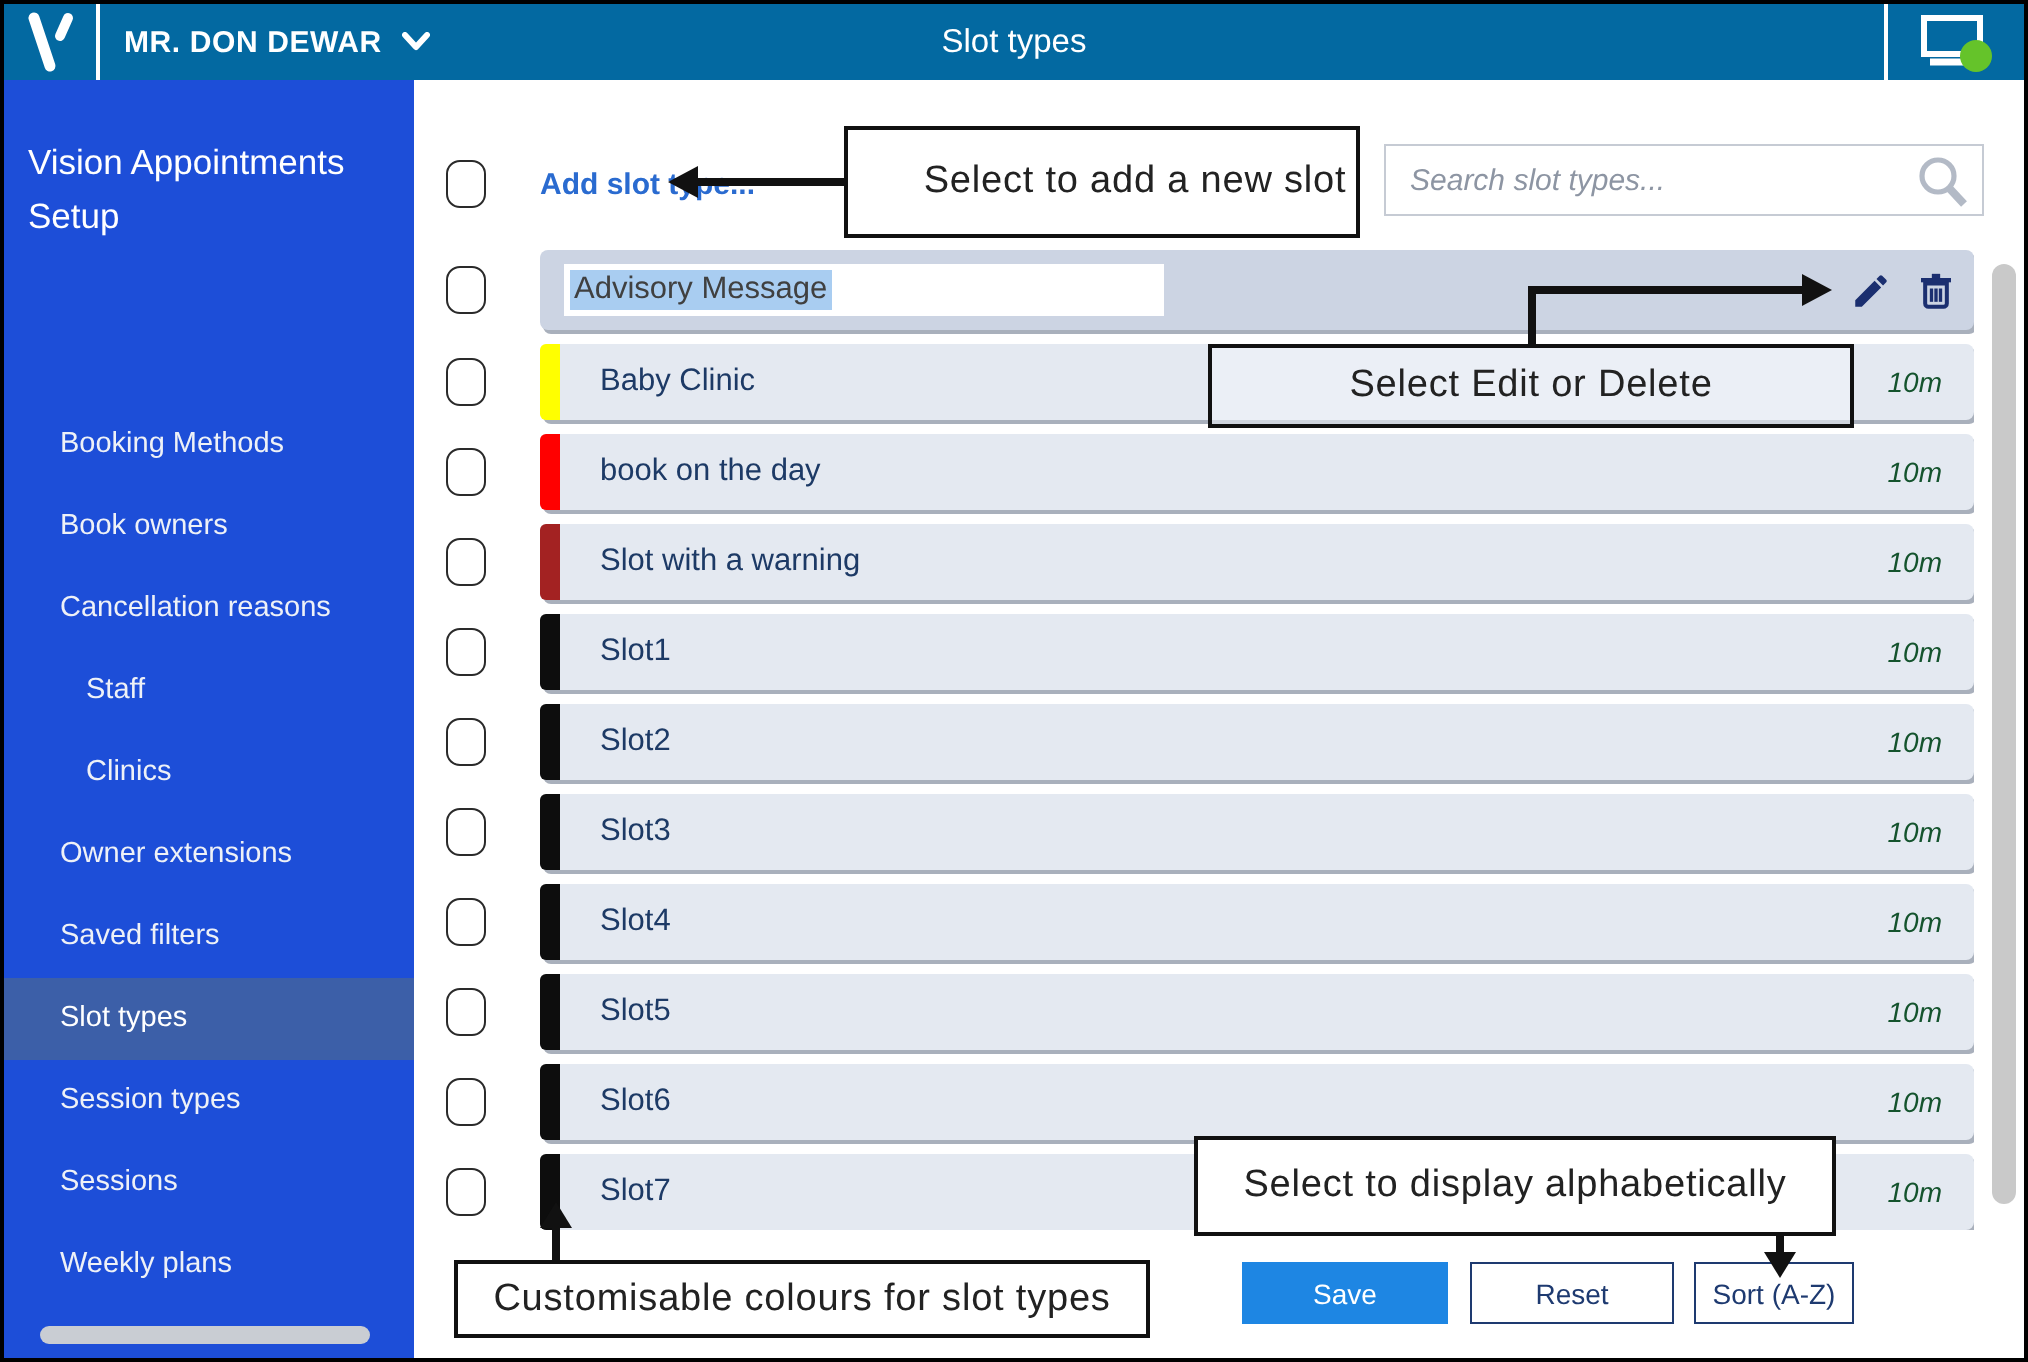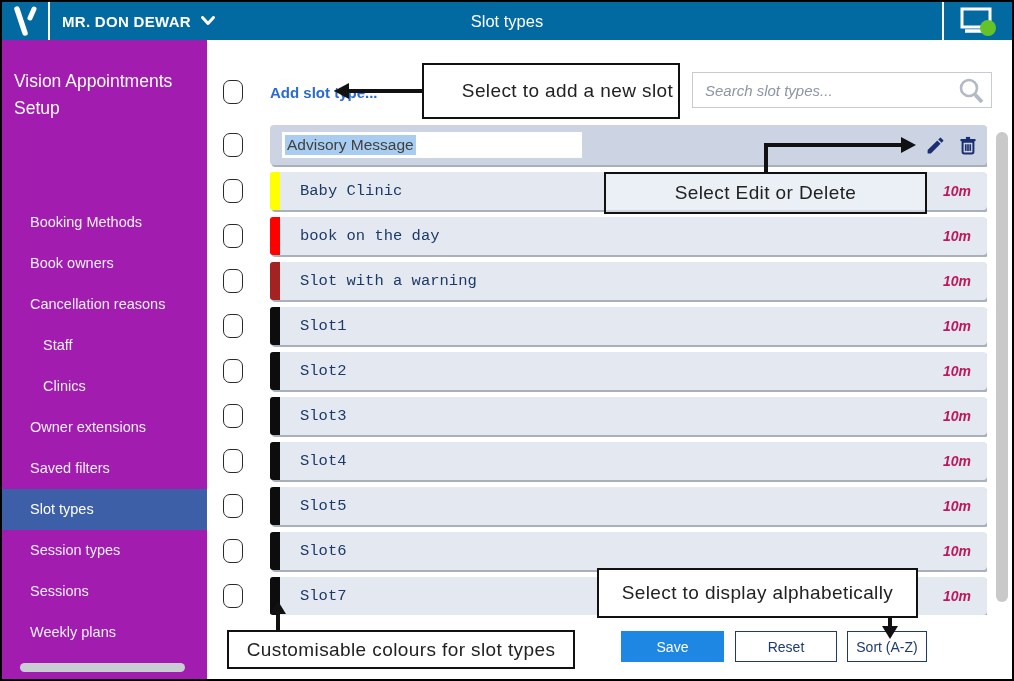--- a/index.html
+++ b/index.html
@@ -11,21 +11,21 @@
   .header { position:absolute; left:0; top:0; right:0; height:38px; background:#0369a1; }
   .logo-box { position:absolute; left:0; top:0; width:46px; height:38px; }
   .hdr-divider { position:absolute; top:0; width:2px; height:38px; background:#fff; }
   .user-menu { position:absolute; left:60px; top:0; height:38px; display:flex; align-items:center;
                gap:10px; color:#fff; font-weight:bold; font-size:15px; letter-spacing:.3px; cursor:pointer; }
   .hdr-title { position:absolute; left:0; right:0; top:0; height:38px; text-align:center;
                line-height:38px; color:#fff; font-size:16.5px; }
   .session-box { position:absolute; right:14px; top:5px; width:40px; height:30px; }
 
   
-  .sidebar { position:absolute; left:0; top:38px; bottom:0; width:205px; background:#a21caf; }
+  .sidebar { position:absolute; left:0; top:38px; bottom:0; width:205px; background:#1d4ed8; }
   .sb-heading { position:absolute; left:12px; top:28px; width:185px; color:#fff;
                 font-size:17.5px; line-height:1.55; }
   .sb-items { position:absolute; left:0; top:162px; right:0; }
   .sb-item { height:41px; line-height:41px; padding-left:28px; color:#eef1f7;
              font-size:14.5px; cursor:pointer; white-space:nowrap; }
   .sb-item.indent { padding-left:41px; }
   .sb-item.selected { background:#3c5fa8; color:#fff; }
   .sb-scrollbar { position:absolute; left:18px; bottom:7px; width:165px; height:9px;
                   border-radius:5px; background:#c9cdd3; }
 
@@ -42,22 +42,22 @@
   .search-input::placeholder { color:#8d95a3; opacity:1; }
   .search-icon { position:absolute; right:6px; top:4px; }
 
   
   .list { position:absolute; left:221px; top:123px; width:764px; height:492px; overflow:hidden; }
   .lrow { display:flex; align-items:center; margin-bottom:7px; }
   .card { position:relative; flex:1; height:38px; margin-left:27px; background:#e4e9f1;
           border-radius:4px; box-shadow:1.5px 2px 0 0 #a9b0bc; display:flex; align-items:center; }
   .card.editing { height:40px; background:#ccd4e3; }
   .colorbar { position:absolute; left:0; top:0; bottom:0; width:10px; border-radius:3px 0 0 3px; }
-  .row-name { margin-left:30px; color:#1d3a66; font-size:15.5px;font-family:Liberation Mono, monospace; }
-  .row-dur { position:absolute; right:16px; color:#be185d; font-size:14px; font-style:italic;font-weight:bold; }
+  .row-name { margin-left:30px; color:#1d3a66; font-size:15.5px; }
+  .row-dur { position:absolute; right:16px; color:#14532d; font-size:14px; font-style:italic; }
   .fake-input { position:absolute; left:12px; top:7px; width:300px; height:26px; background:#fff;
                 display:flex; align-items:center; padding-left:3px; }
   .sel-text { background:#a9cdf1; color:#404040; font-size:15.5px; padding:1px 2px; }
   .row-icons { position:absolute; right:8px; top:0; height:100%; display:flex; align-items:center; gap:12px; }
   .icon-btn { width:21px; height:21px; cursor:pointer; }
   .v-scrollthumb { position:absolute; left:994px; top:130px; width:12px; height:470px;
                    background:#c9c9c9; border-radius:6px; }
 
   
   .footer { position:absolute; left:205px; right:0; bottom:0; height:64px; background:#fff; }

